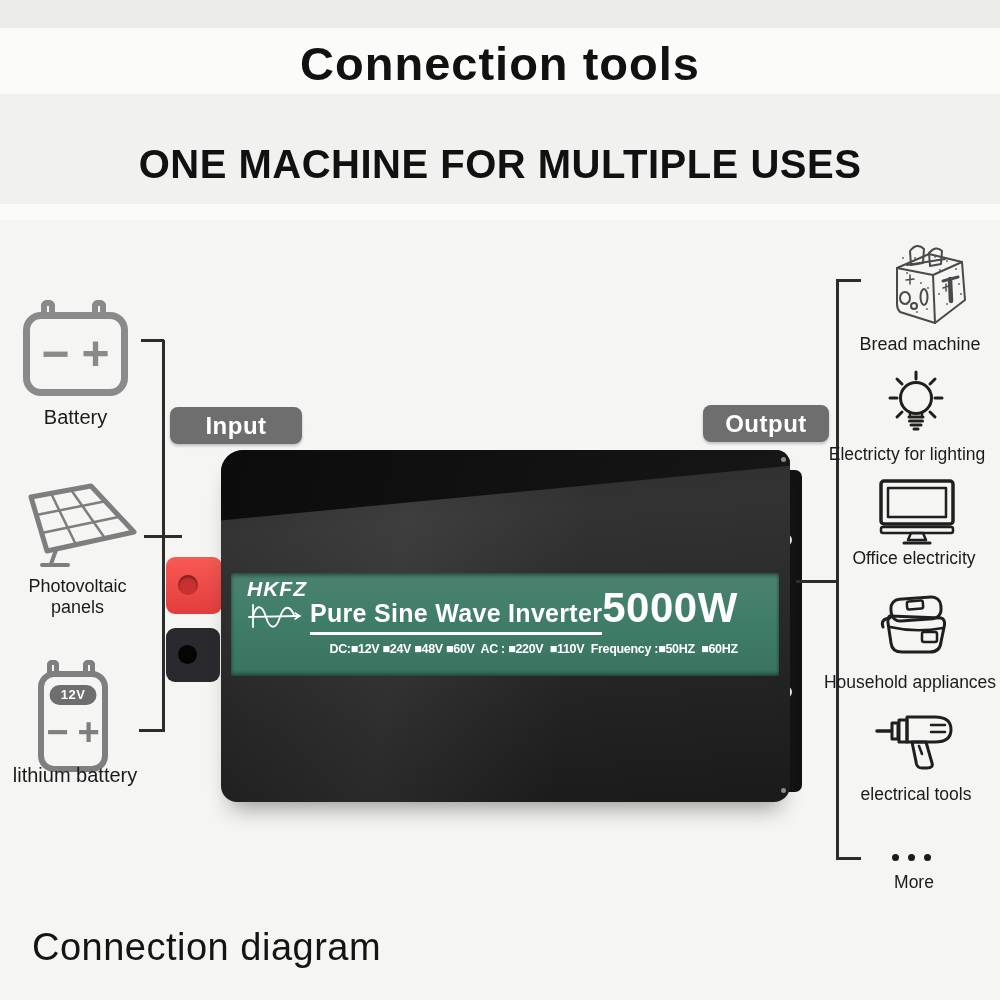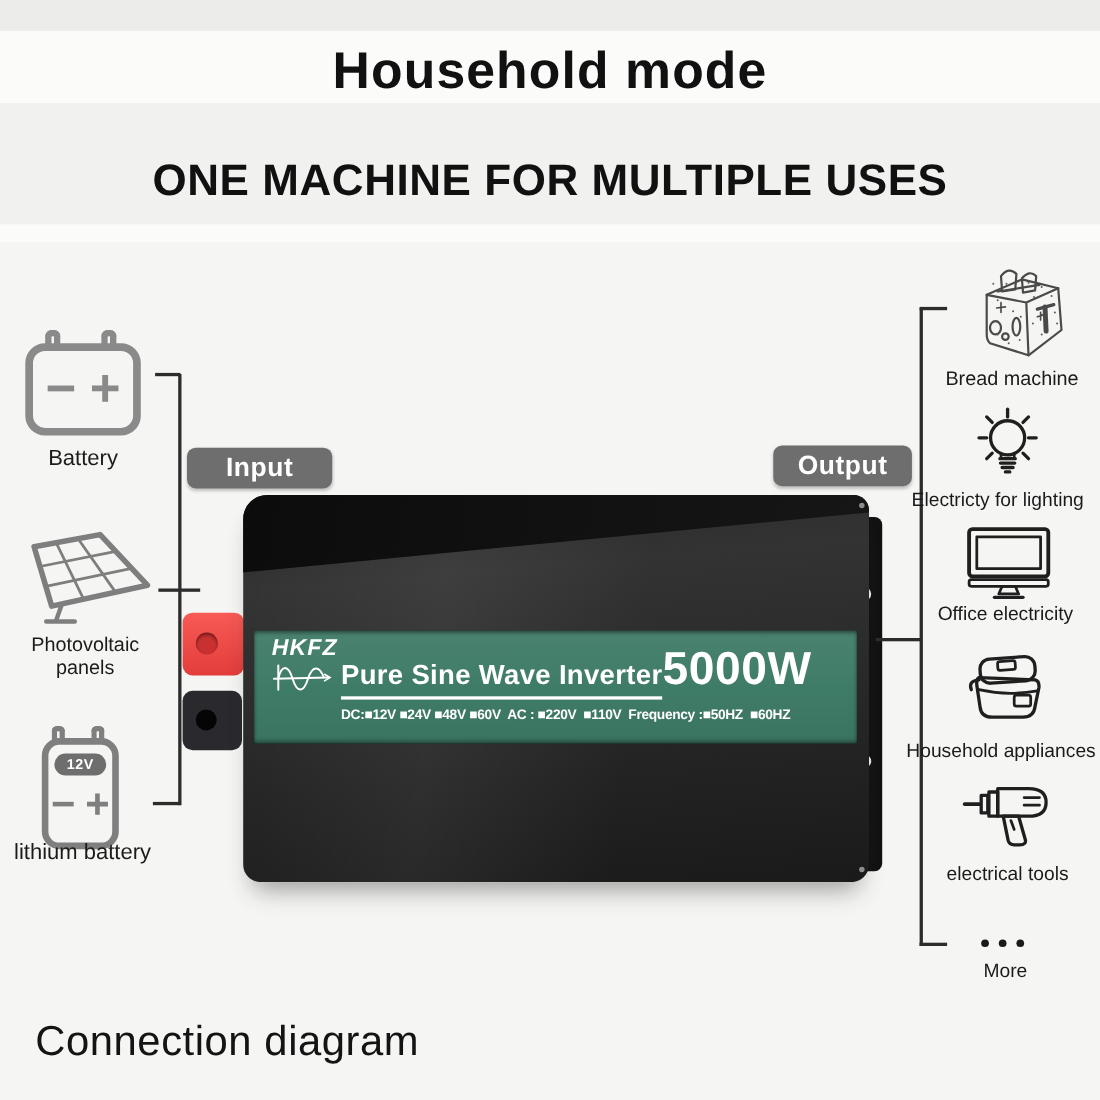--- a/index.html
+++ b/index.html
@@ -72,38 +72,38 @@
   .panel{position:absolute;left:231px;top:573px;width:548px;height:103px;
     background:linear-gradient(180deg,#4a8370 0%,#3f7c67 50%,#3a7460 100%);
     box-shadow:inset 0 3px 4px -1px rgba(0,0,0,.5), inset 0 -3px 4px -1px rgba(0,0,0,.45);
     color:#fff;}
   .logo-block{position:absolute;left:16px;top:4px;width:64px;}
   .brand{font-size:21px;font-weight:bold;font-style:italic;letter-spacing:1px;}
   .panel-main{position:absolute;left:79px;top:11px;}
   .panel-row1{display:flex;align-items:baseline;}
   .product-title{font-size:25px;font-weight:bold;letter-spacing:.3px;padding-bottom:4px;border-bottom:3px solid #fff;white-space:nowrap;}
   .power{font-size:42px;font-weight:bold;letter-spacing:.5px;}
-  .spec-line{margin-top:7px;font-size:12.5px;font-weight:bold;letter-spacing:-.3px;white-space:pre;}
+  .spec-line{margin-top:7px;font-size:12.5px;font-weight:bold;letter-spacing:-.3px;white-space:pre;text-align:right;}
 
   
   .dots{position:absolute;left:892px;top:854px;display:flex;gap:9px;}
   .dot{width:7px;height:7px;border-radius:50%;background:#1a1a1a;}
   svg{position:absolute;overflow:visible;}
 </style>
 </head>
 <body>
 
 <div class="canvas">
 
   <div class="band band1"></div>
   <div class="band band2"></div>
   <div class="band band3"></div>
   <div class="band band4"></div>
 
-  <div class="title">Household mode</div>
+  <div class="title">Connection tools</div>
   <div class="subtitle">ONE MACHINE FOR MULTIPLE USES</div>
 
   <div class="batt-wrap">
     <div class="batt-term t1"></div>
     <div class="batt-term t2"></div>
     <div class="batt-body">
       <span class="batt-sym">−</span>
       <span class="batt-sym">+</span>
     </div>
   </div>

